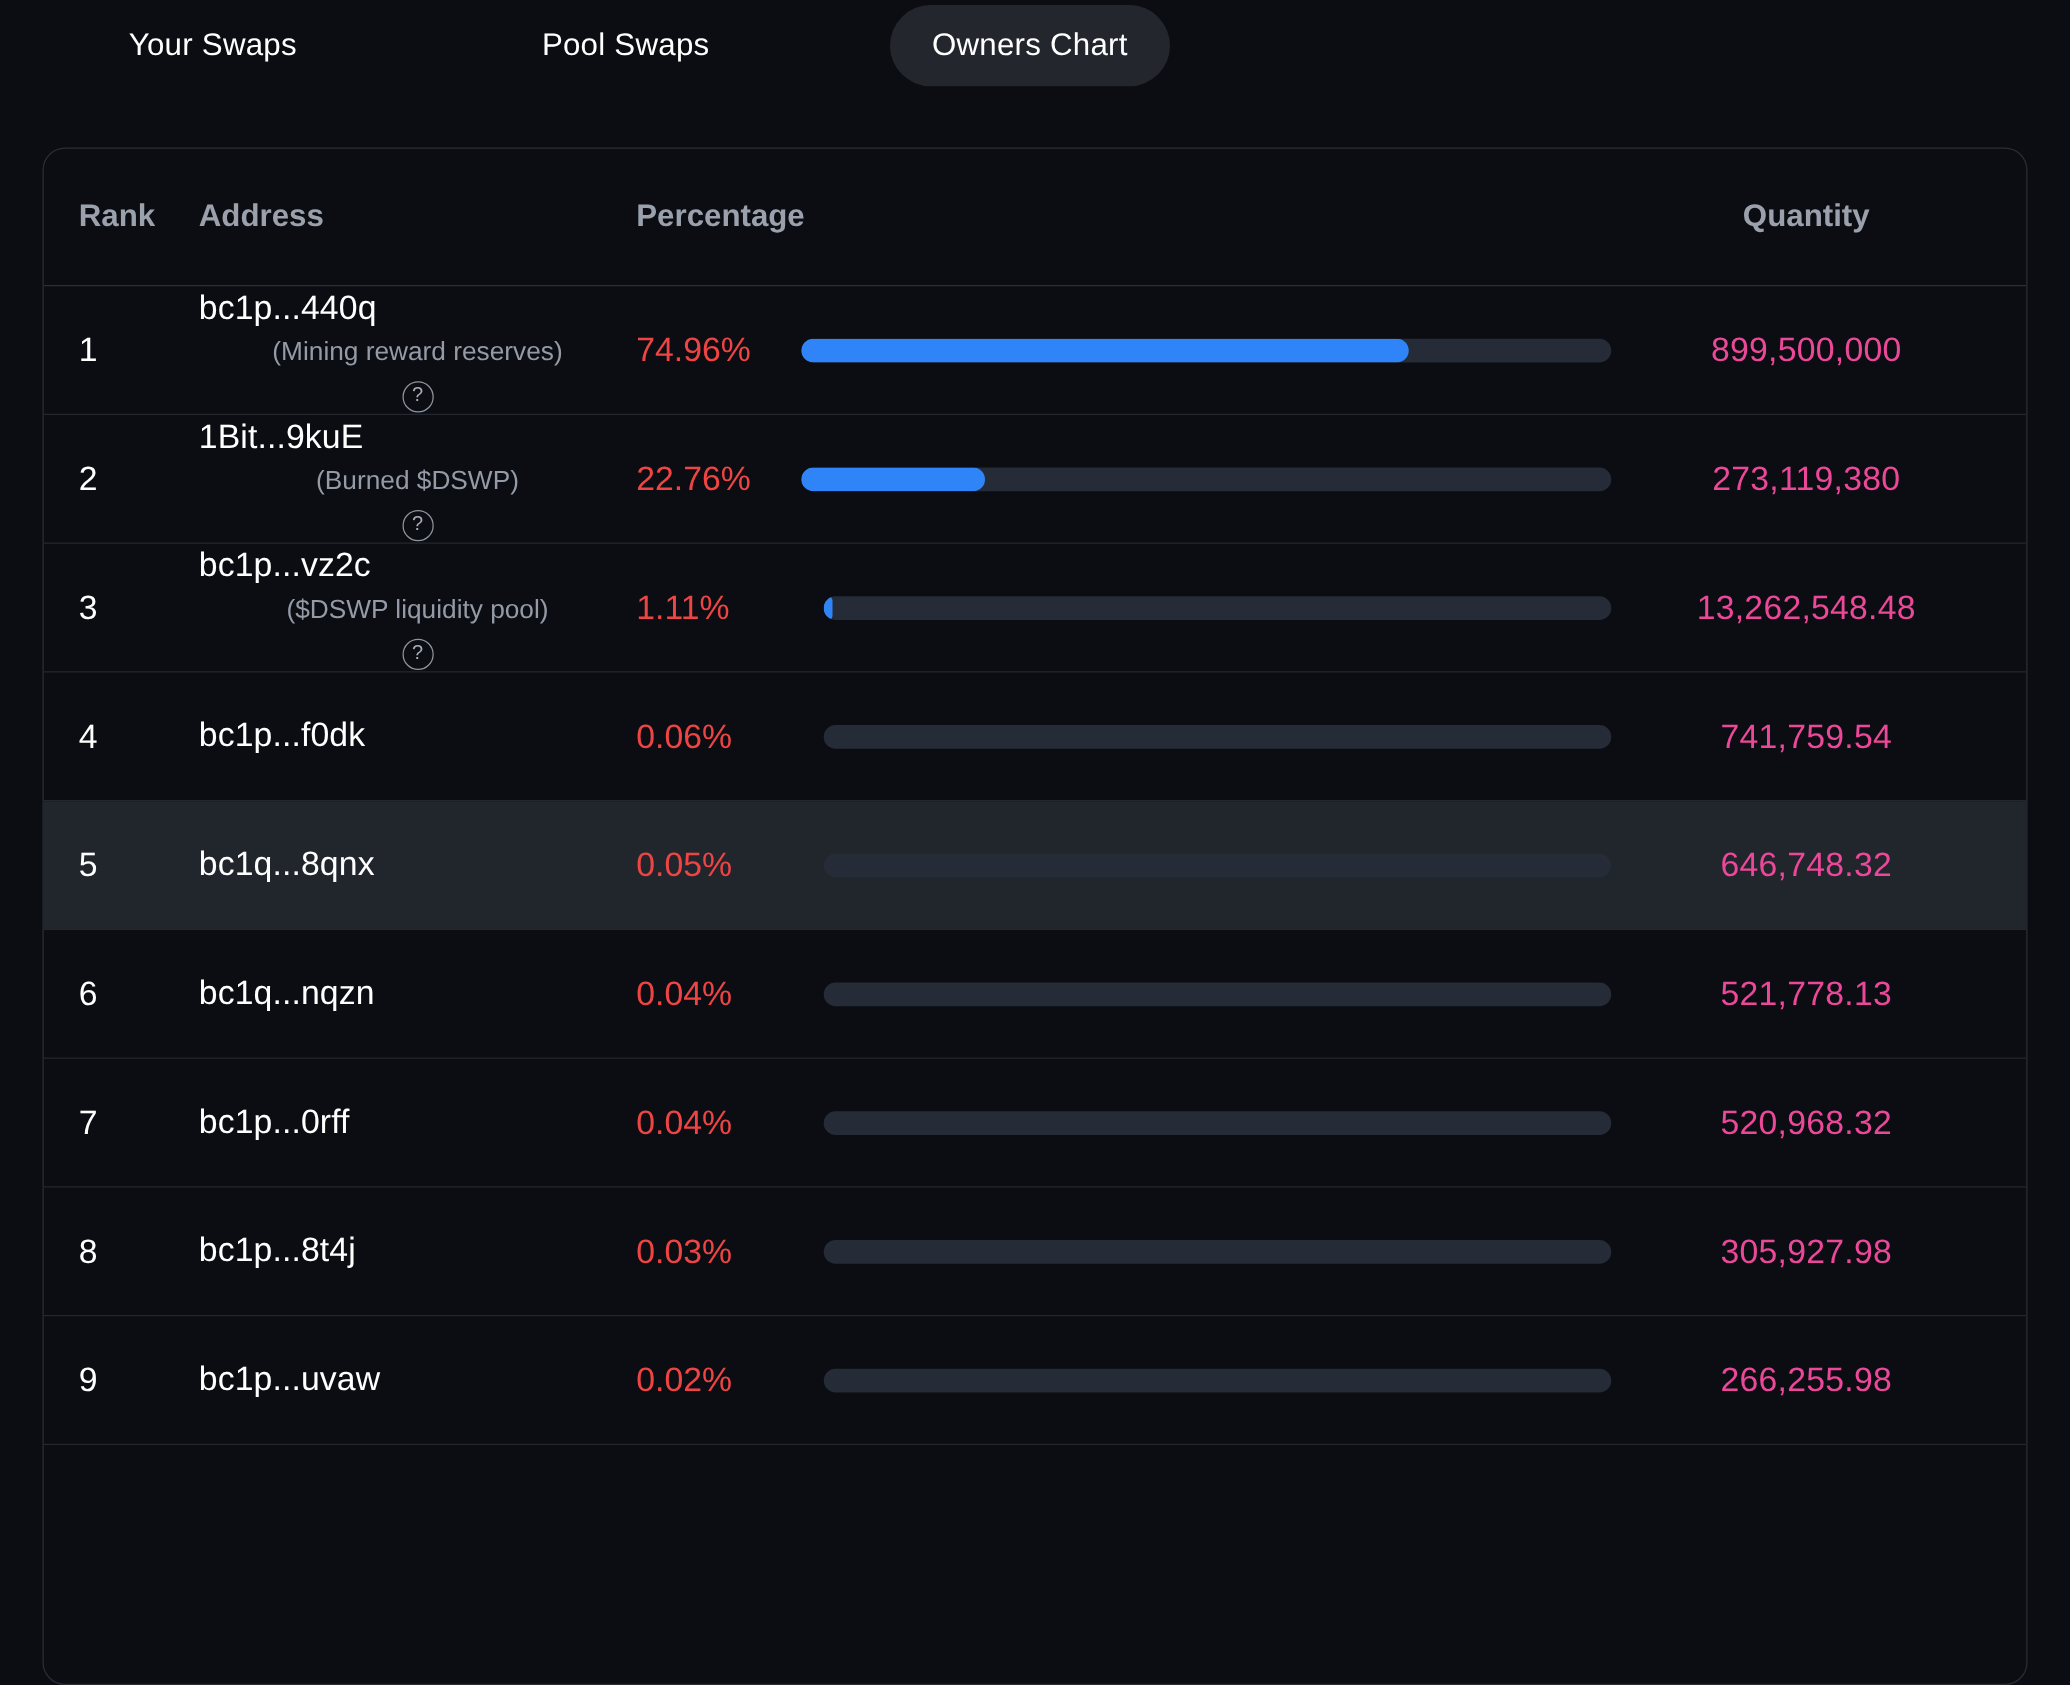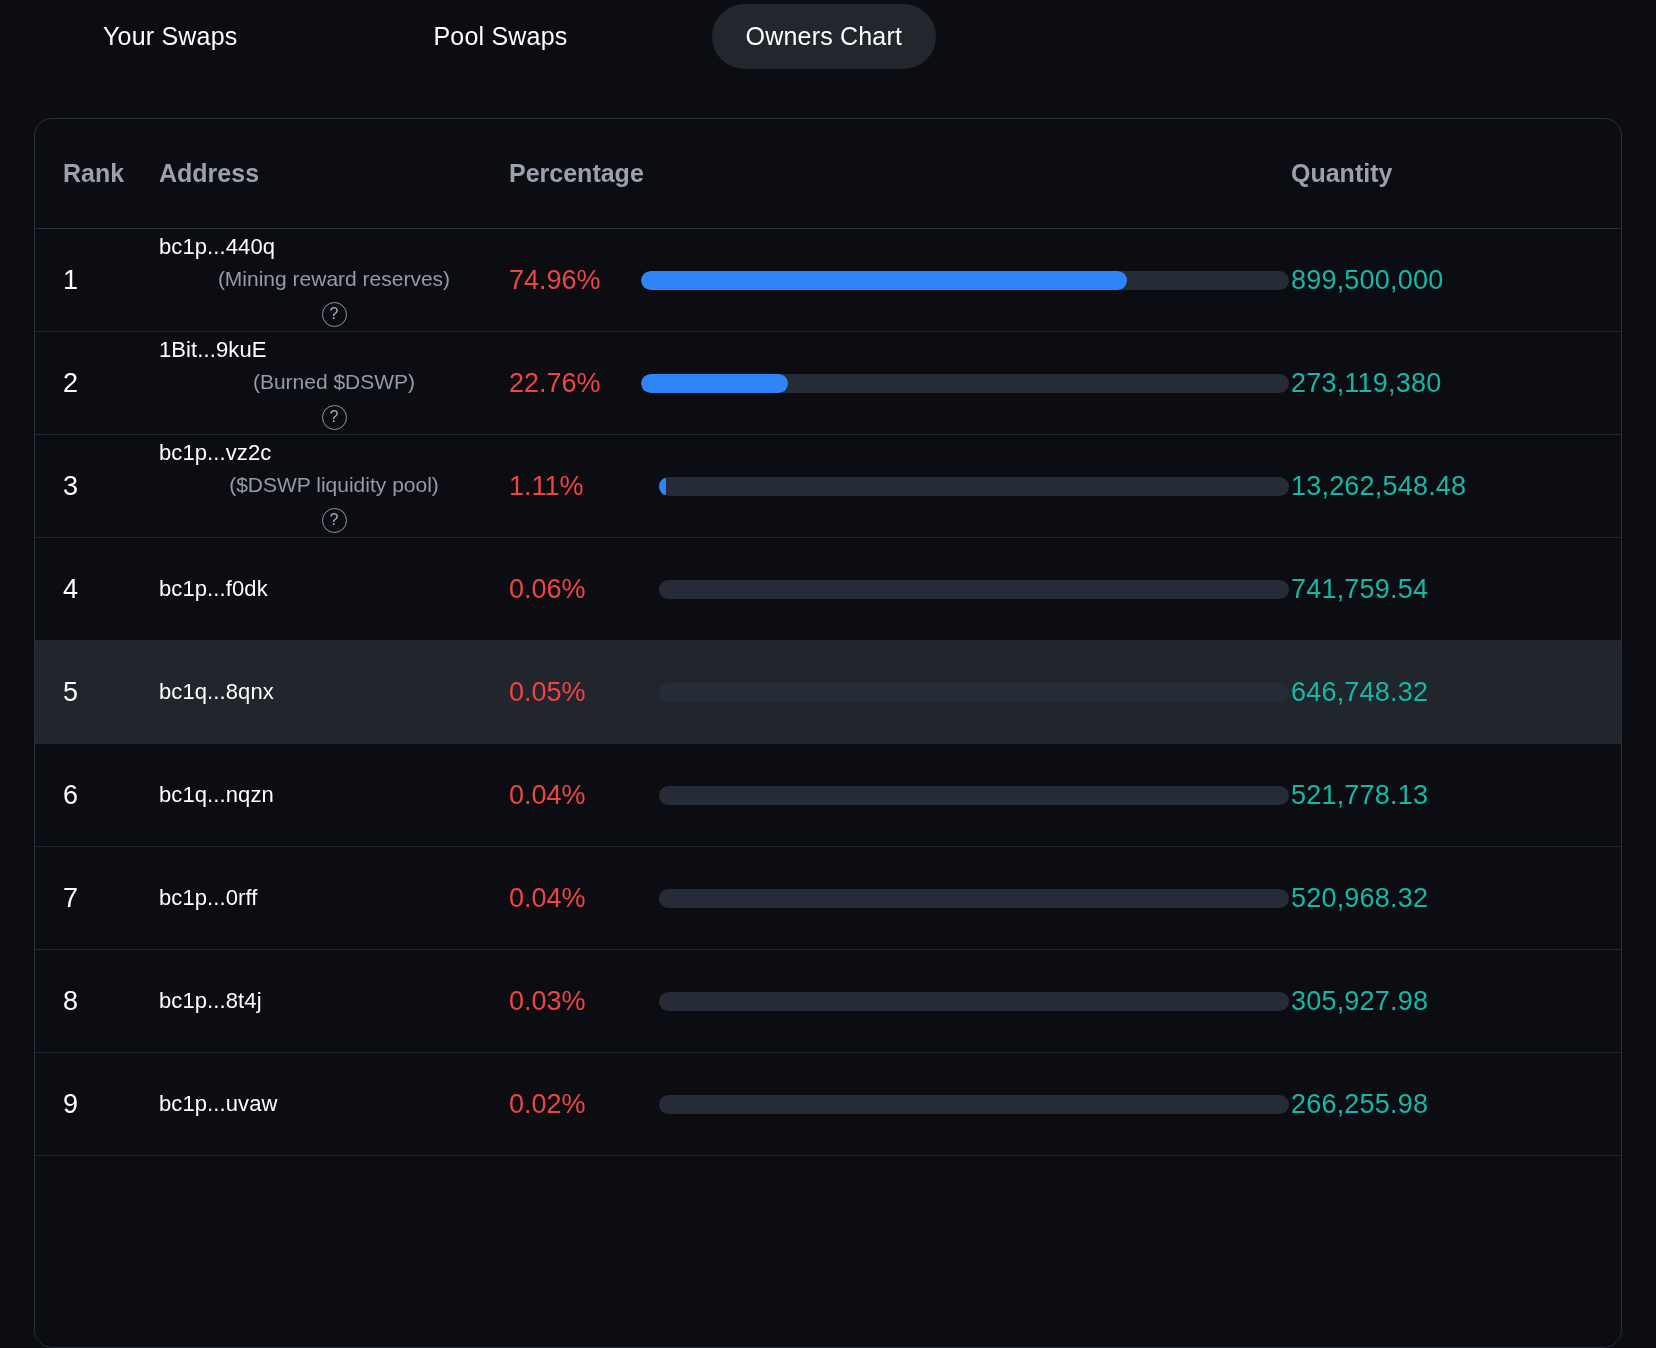--- a/index.html
+++ b/index.html
@@ -62,30 +62,30 @@
     font-size: 25px;
     font-weight: 700;
   }
 
   .trow { height: 103px; }
   .trow.highlight { background: #21252c; }
 
   .c-rank      { width: 124px; padding-left: 28px; }
   .c-address   { width: 350px; }
   .c-percent   { flex: 1; display: flex; align-items: center; }
-  .c-quantity  { width: 330px; text-align: left; padding-right: 22px; }
+  .c-quantity  { width: 330px; text-align: center; padding-right: 22px; }
 
   .rank-val {
     color: #ffffff;
     font-size: 27px;
   }
 
   .addr-main {
     color: #ffffff;
-    font-size: 22px;
+    font-size: 27px;
     line-height: 1.25;
     letter-spacing: 0.1px;
   }
   .addr-sub {
     display: flex;
     align-items: center;
     gap: 11px;
     margin-top: 6px;
     color: #949ba6;
     font-size: 21px;
@@ -120,21 +120,21 @@
     flex: 0 0 auto;
   }
   .bar-fill {
     position: absolute;
     left: 0; top: 0; bottom: 0;
     background: #2f85f7;
     border-radius: 10px;
   }
 
   .qty-val {
-    color: #14b8a6;
+    color: #ec4899;
     font-size: 27px;
     letter-spacing: 0.2px;
   }
 </style>
 </head>
 <body>
 
 <div class="tabs">
   <div class="tab spacer-a">
     <span>Your Swaps</span>

